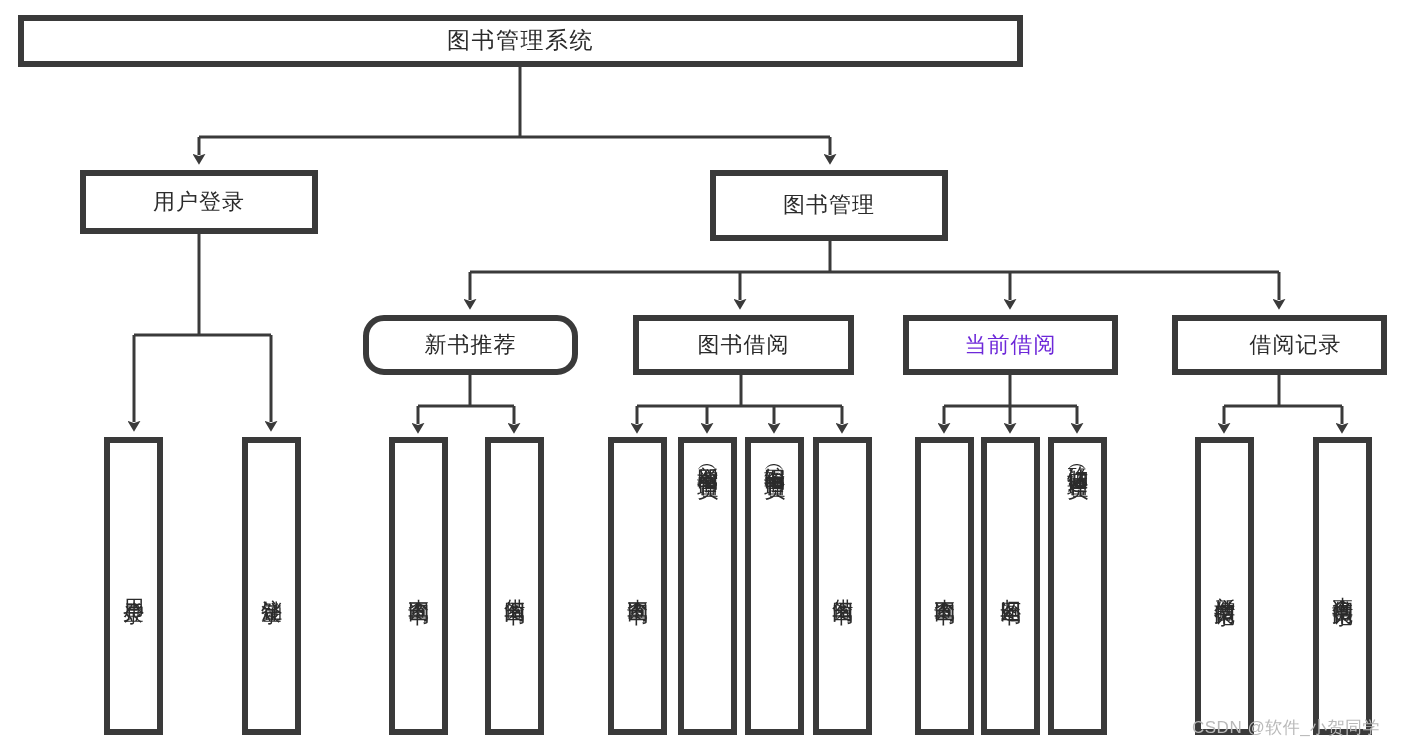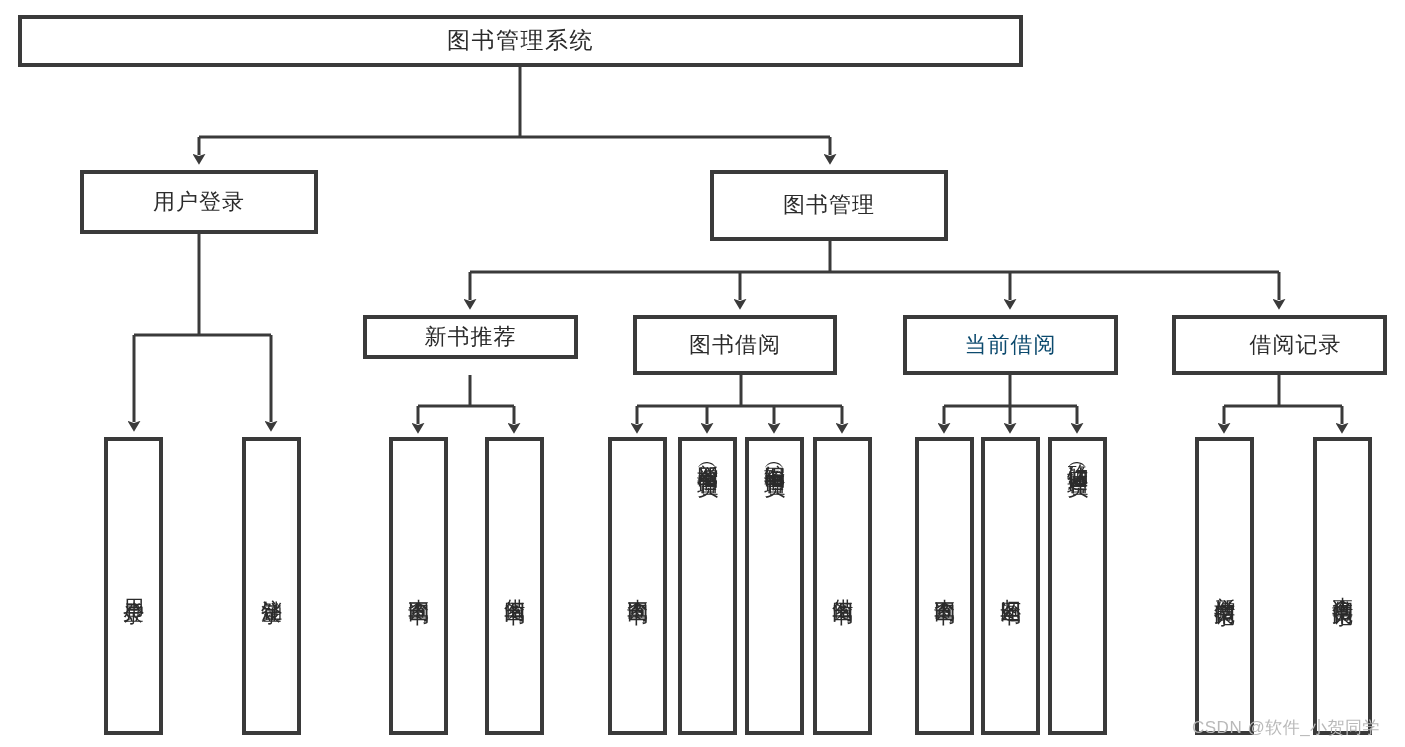--- a/index.html
+++ b/index.html
@@ -19,21 +19,21 @@
     position: absolute;
     left: 0;
     top: 0;
     width: 1405px;
     height: 747px;
     pointer-events: none;
   }
   .node {
     position: absolute;
     box-sizing: border-box;
-    border: 4px solid #f9a8d4;
+    border: 6px solid #f9a8d4;
     background: #ffffff;
     display: flex;
     align-items: center;
     justify-content: center;
     color: #2b2b2b;
   }
   .node.h {
     font-size: 22px;
     line-height: 1.2;
     letter-spacing: 1px;
@@ -118,23 +118,23 @@
       <path d="M1224,406 L1224,424" marker-end="url(#arrow)"></path>
       <path d="M1342,406 L1342,424" marker-end="url(#arrow)"></path>
     </g>
   </svg>
 
   <div class="node root h" style="left: 18px; top: 15px; width: 1005px; height: 52px; border-color: rgb(58, 58, 58); color: rgb(43, 43, 43);">图书管理系统</div>
 
   <div class="node h" style="left: 80px; top: 170px; width: 238px; height: 64px; border-color: rgb(58, 58, 58); color: rgb(43, 43, 43);">用户登录</div>
   <div class="node h" style="left: 710px; top: 170px; width: 238px; height: 71px; border-color: rgb(58, 58, 58); color: rgb(43, 43, 43);">图书管理</div>
 
-  <div class="node h" style="left: 363px; top: 315px; width: 215px; height: 44px; border-color: rgb(58, 58, 58); color: rgb(43, 43, 43);">新书推荐</div>
-  <div class="node h" style="left: 633px; top: 315px; width: 204px; height: 60px; border-color: rgb(58, 58, 58); color: rgb(43, 43, 43);">图书借阅</div>
-  <div class="node h" style="left: 903px; top: 315px; width: 215px; height: 60px; border-color: rgb(58, 58, 58); color: #0c4a6e;">当前借阅</div>
+  <div class="node h" style="left: 363px; top: 315px; width: 215px; height: 60px; border-color: rgb(58, 58, 58); color: rgb(43, 43, 43); border-radius: 21px;">新书推荐</div>
+  <div class="node h" style="left: 633px; top: 315px; width: 221px; height: 60px; border-color: rgb(58, 58, 58); color: rgb(43, 43, 43);">图书借阅</div>
+  <div class="node h" style="left: 903px; top: 315px; width: 215px; height: 60px; border-color: rgb(58, 58, 58); color: #6d28d9;">当前借阅</div>
   <div class="node h" style="left: 1172px; top: 315px; width: 215px; height: 60px; border-color: rgb(58, 58, 58); color: rgb(43, 43, 43); padding-left: 32px;">借阅记录</div>
 
   <div class="node v" style="left: 104px; top: 437px; width: 59px; height: 298px; justify-content: center; border-color: rgb(58, 58, 58); color: rgb(43, 43, 43);">
       <span class="vlabel">用户登录</span>
     </div>
   <div class="node v" style="left: 242px; top: 437px; width: 59px; height: 298px; justify-content: center; border-color: rgb(58, 58, 58); color: rgb(43, 43, 43);">
       <span class="vlabel">注销登录</span>
     </div>
   <div class="node v" style="left: 389px; top: 437px; width: 59px; height: 298px; justify-content: center; border-color: rgb(58, 58, 58); color: rgb(43, 43, 43);">
       <span class="vlabel">查询图书</span>

